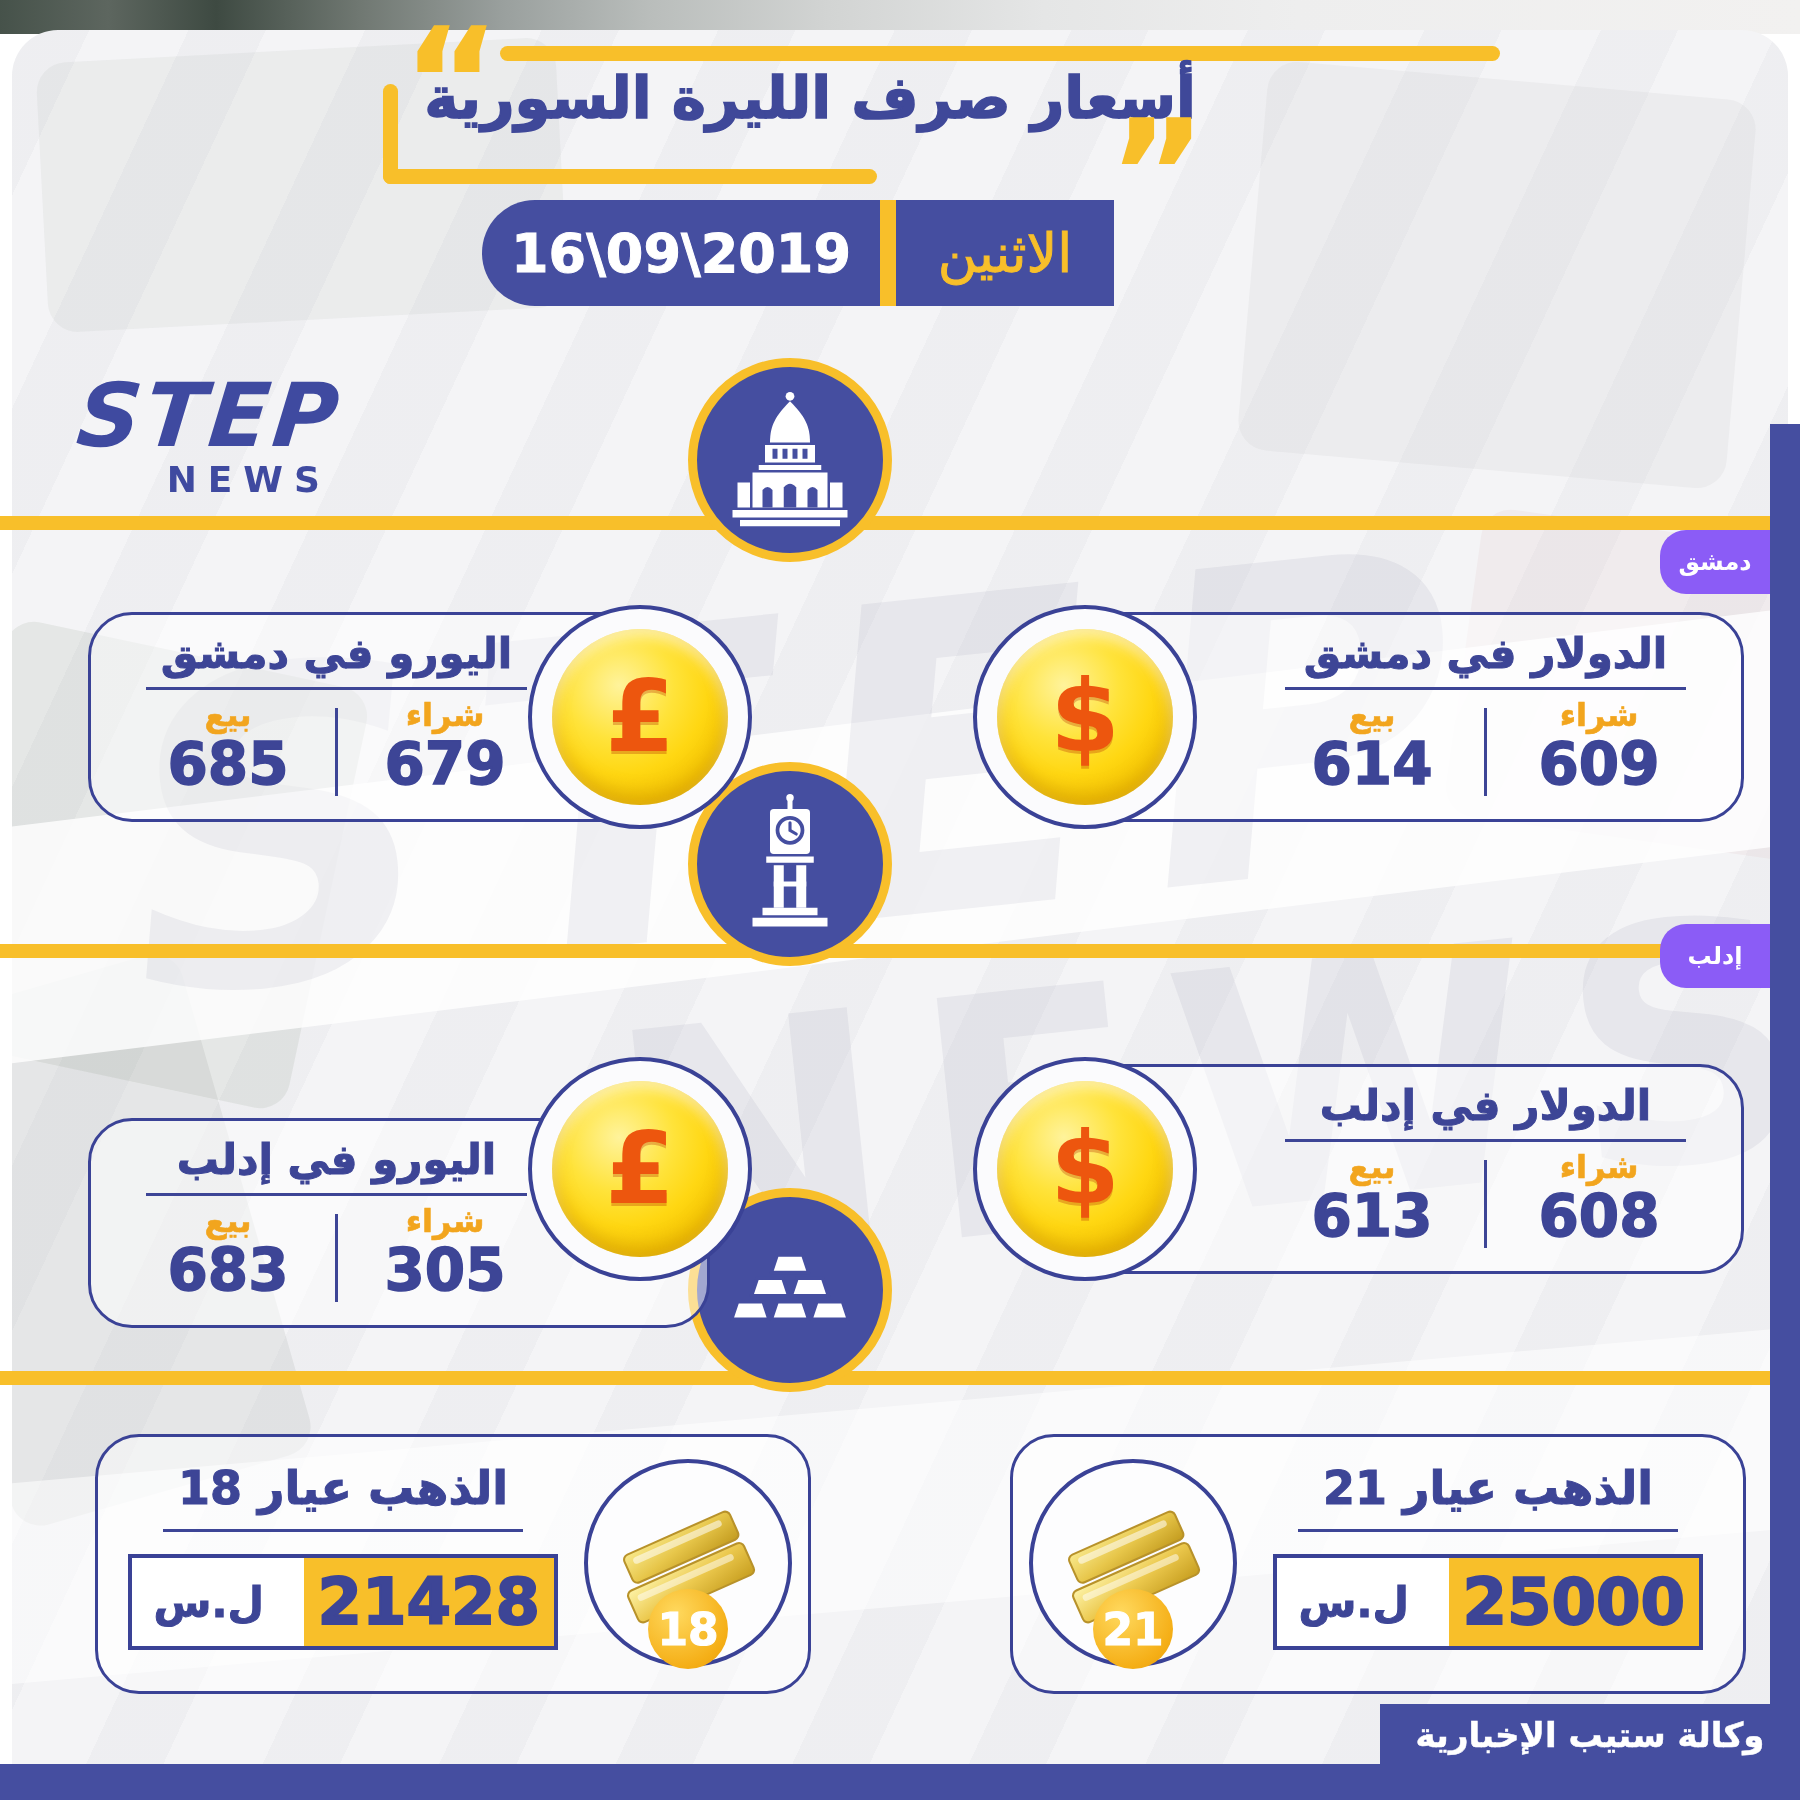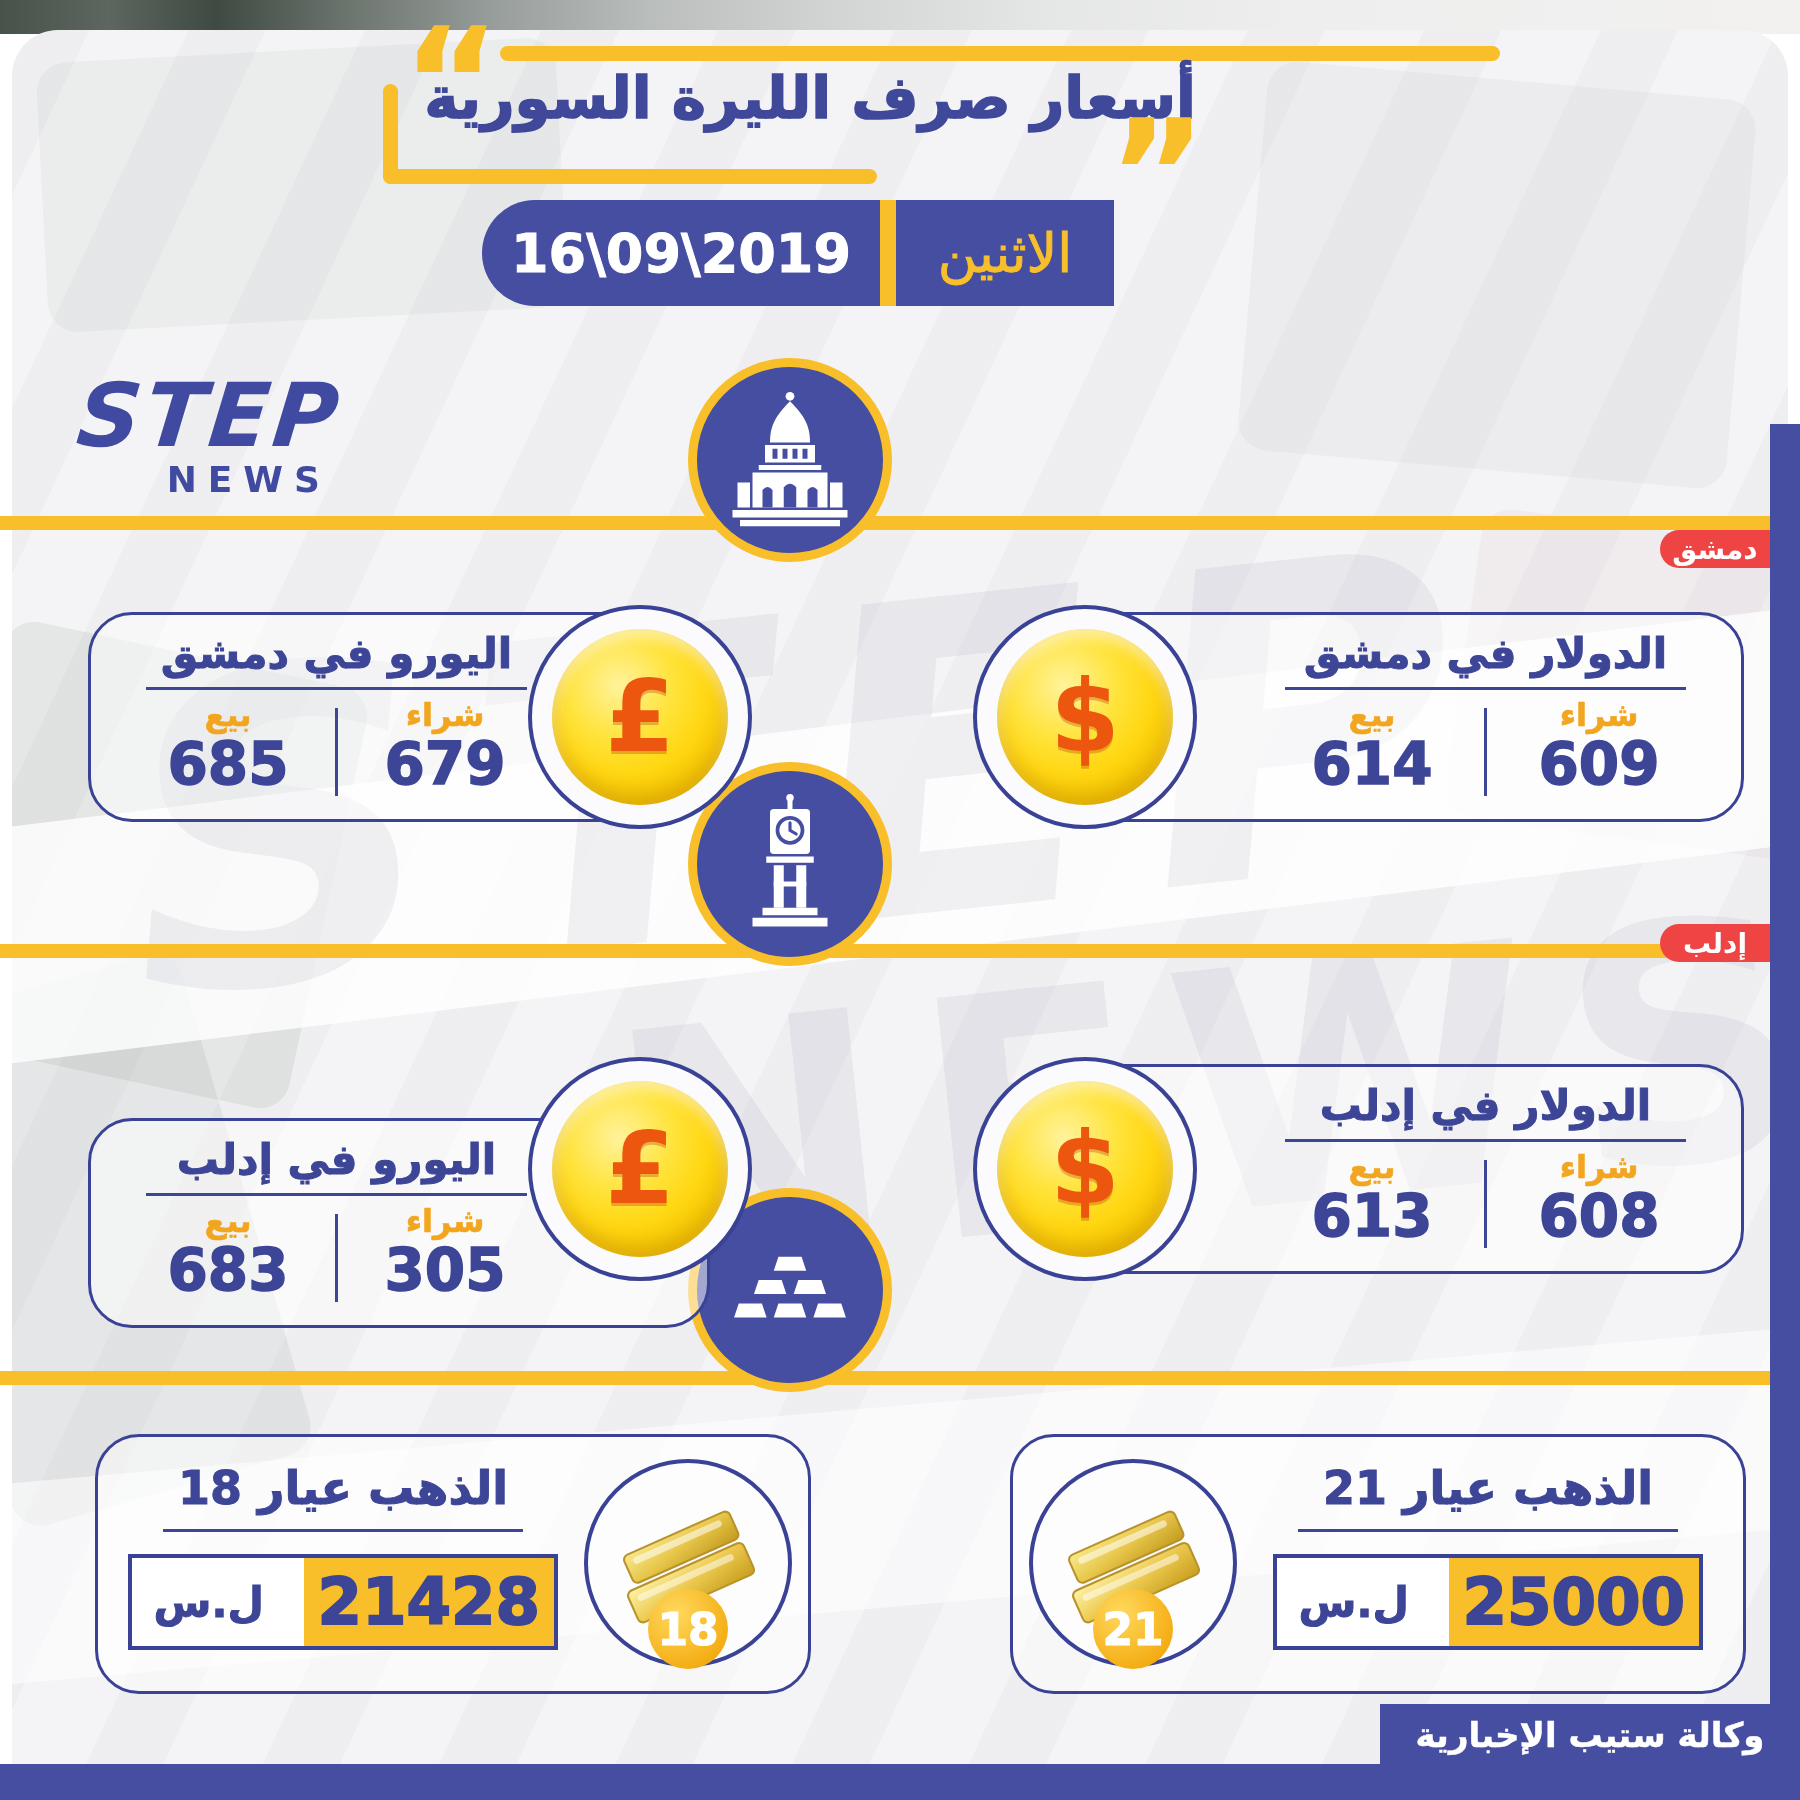--- a/index.html
+++ b/index.html
@@ -48,22 +48,22 @@
   .logo{position:absolute;left:75px;top:372px;width:270px;text-align:center;color:#3f4aa0;}
   .logo-step{font-size:88px;font-weight:bold;font-style:italic;letter-spacing:4px;line-height:1;transform:skewX(-6deg);}
   .logo-news{font-size:36px;font-weight:bold;letter-spacing:11px;line-height:1;margin-top:2px;text-align:right;padding-right:14px;}
 
   
   .sec-line{position:absolute;left:0;width:1772px;height:14px;background:#f8bf2a;}
   .line-damascus{top:516px;} .line-idlib{top:944px;} .line-gold{top:1371px;}
   .sec-circle{position:absolute;width:204px;height:204px;border-radius:50%;background:#454ea0;
     border:9px solid #f8bf2a;box-sizing:border-box;display:flex;align-items:center;justify-content:center;}
   .circ-damascus{left:688px;top:358px;} .circ-idlib{left:688px;top:762px;} .circ-gold{left:688px;top:1188px;}
-  .sec-tab{position:absolute;left:1660px;width:110px;height:38px;background:#ef4444;border-radius:26px 0 0 26px;
-    display:flex;align-items:center;justify-content:center;color:#ffffff;font-size:28px;font-weight:bold;direction:rtl;}
+  .sec-tab{position:absolute;left:1660px;width:110px;height:64px;background:#8b5cf6;border-radius:26px 0 0 26px;
+    display:flex;align-items:center;justify-content:center;color:#ffffff;font-size:24px;font-weight:bold;direction:rtl;}
   .tab-damascus{top:530px;} .tab-idlib{top:924px;}
 
   
   .card{position:absolute;border:3px solid #3a4296;border-radius:44px;background:rgba(255,255,255,.5);box-sizing:border-box;}
   .cur-card{height:210px;}
   .card-eur-dam{left:88px;top:612px;width:622px;}
   .card-usd-dam{left:1062px;top:612px;width:682px;}
   .card-eur-idl{left:88px;top:1118px;width:622px;}
   .card-usd-idl{left:1062px;top:1064px;width:682px;}
   .cc{position:absolute;top:0;bottom:0;}

